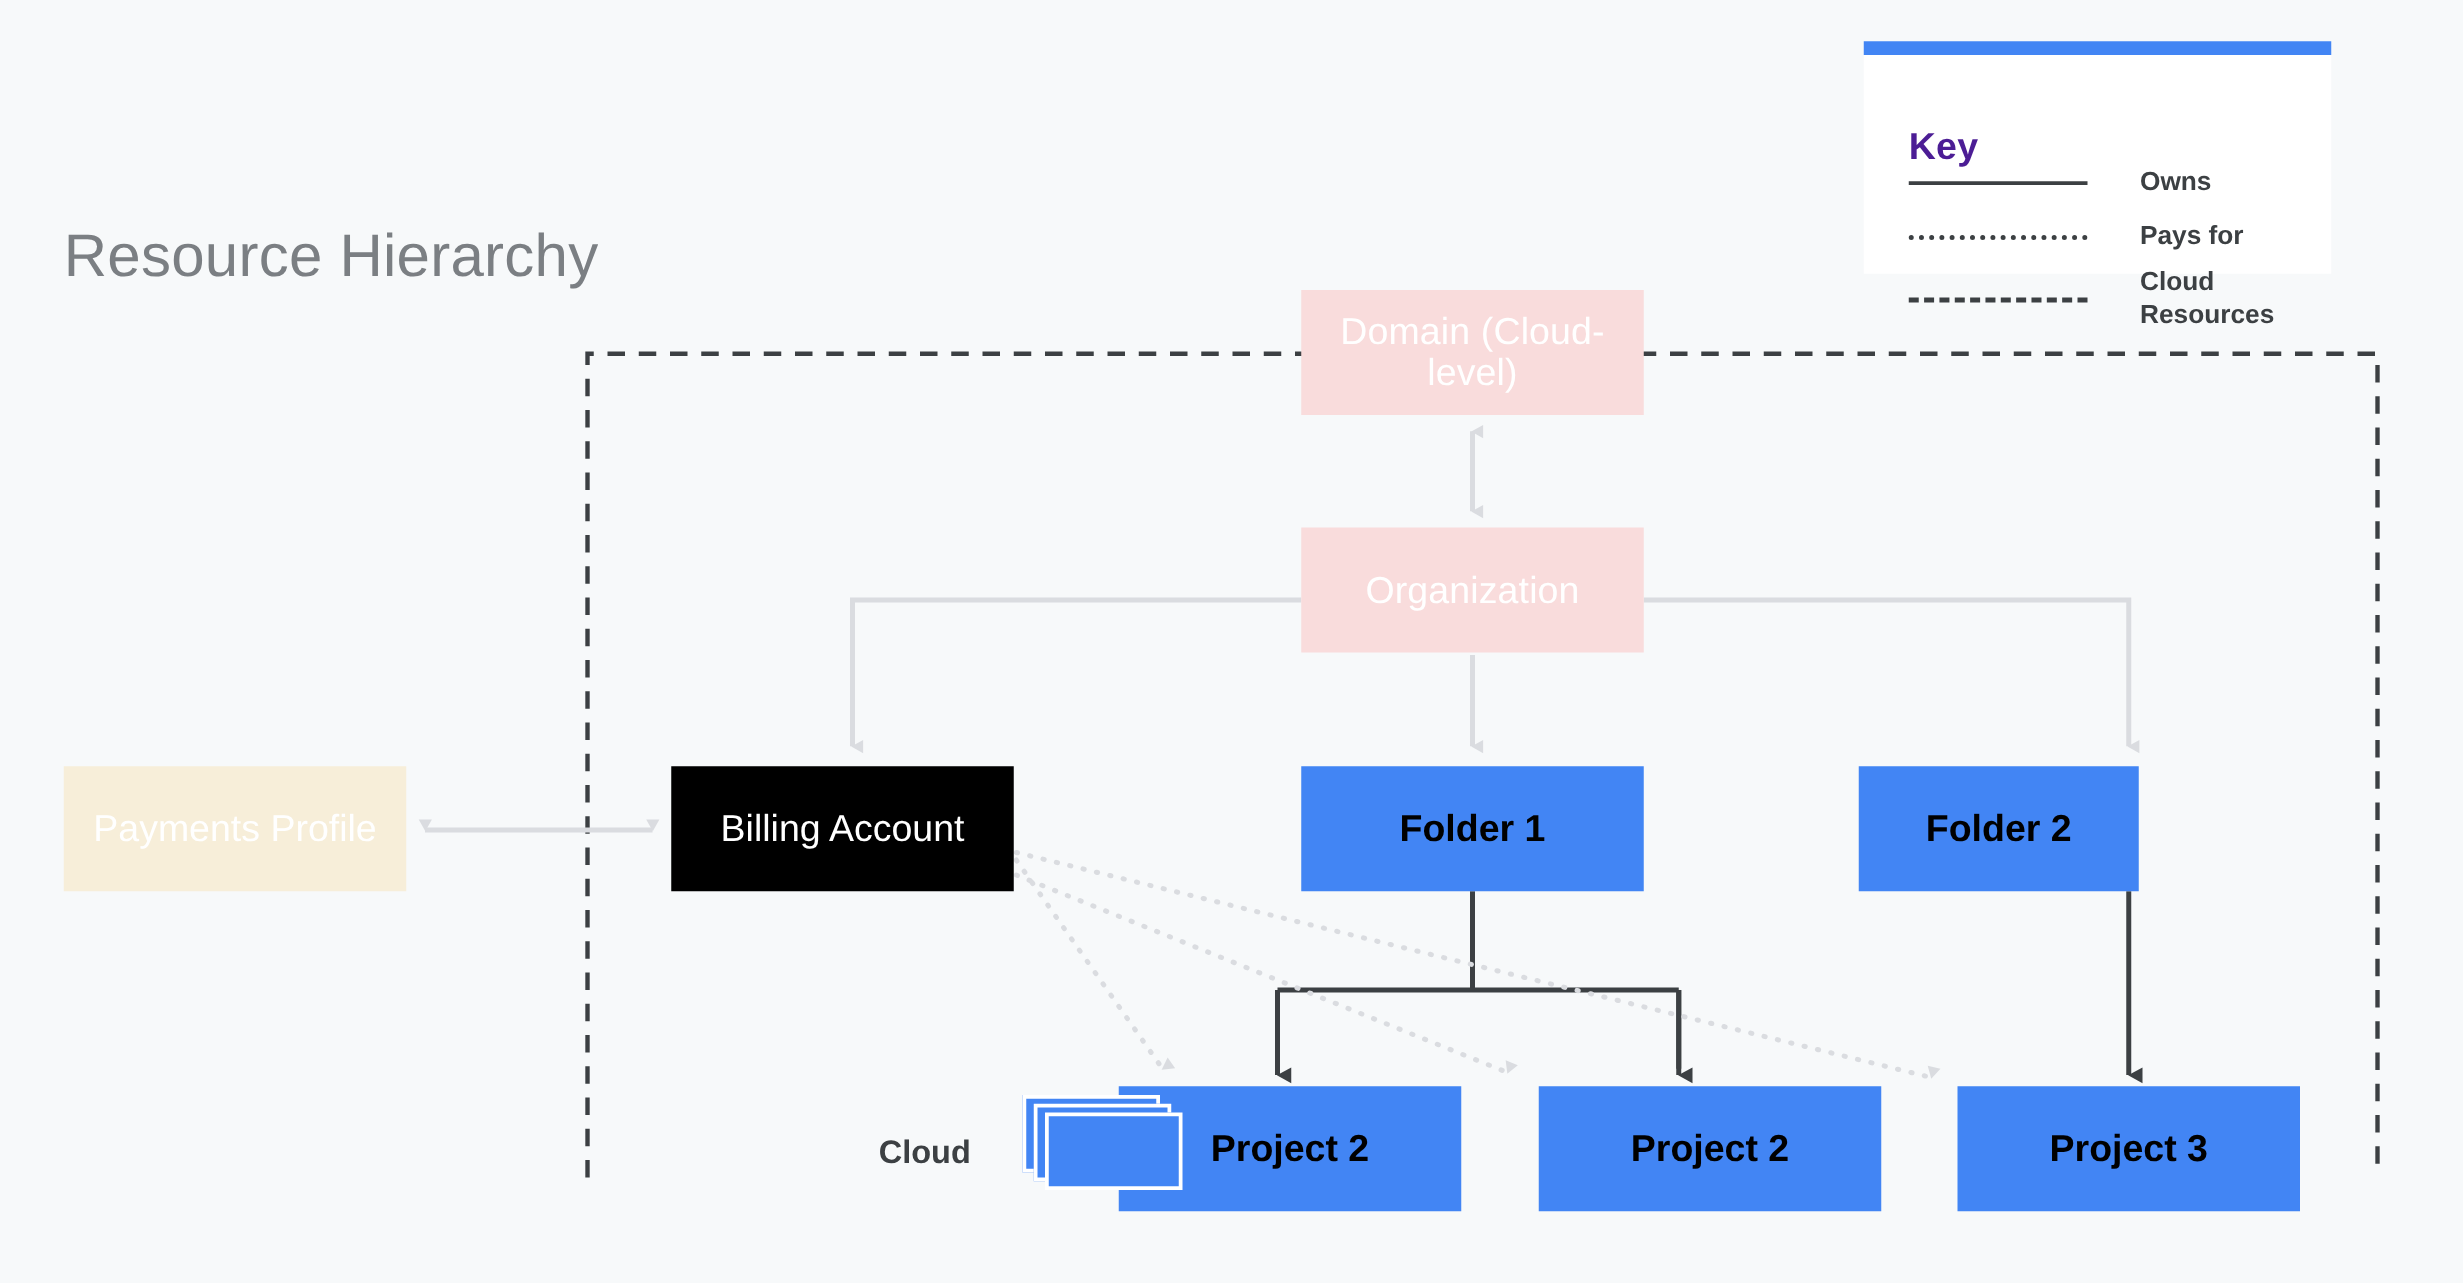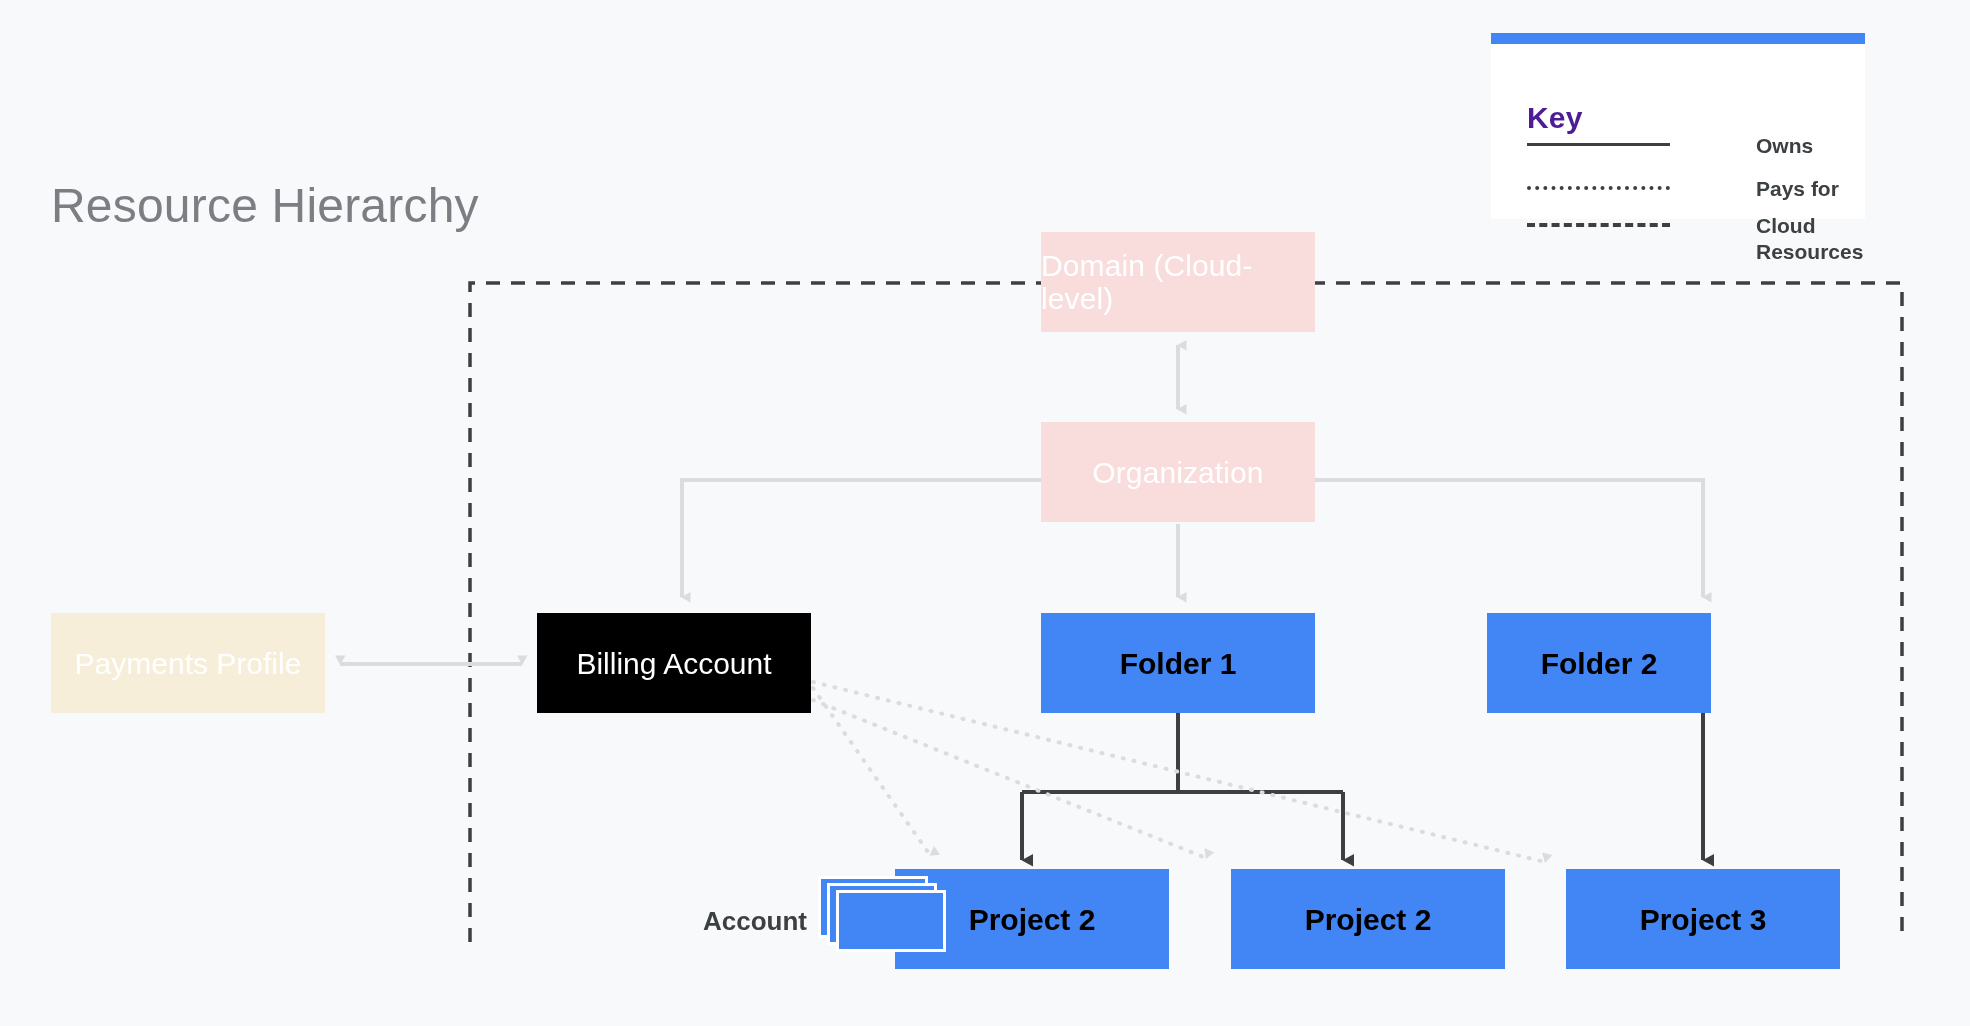--- a/index.html
+++ b/index.html
@@ -9,20 +9,21 @@
     font-family:"Liberation Sans", sans-serif;
     overflow:hidden;
     position:relative;
   }
   #stage{position:absolute;inset:0;width:1970px;height:1026px;}
   #wires{position:absolute;left:0;top:0;width:1970px;height:1026px;pointer-events:none;}
 
   .node{
     position:absolute;
     display:flex;align-items:center;justify-content:center;
+    text-align:center;
     box-sizing:border-box;
   }
   .node-label{display:block;line-height:1.1;}
 
   .n-pink{background:#f9dcdc;}
   .n-pink .node-label{color:#ffffff;font-size:30px;font-weight:400;letter-spacing:.1px;}
 
   .n-cream{background:#f7eed9;}
   .n-cream .node-label{color:#ffffff;font-size:30px;font-weight:400;}
 
@@ -57,21 +58,21 @@
   
   #legend{
     position:absolute;left:1491px;top:33px;width:374px;height:186px;
     background:#ffffff;box-sizing:border-box;
   }
   #legend-topbar{position:absolute;left:0;top:0;width:374px;height:11px;background:#4285f4;}
   #legend-title{
     position:absolute;left:36px;top:68px;
     font-size:30px;font-weight:700;color:#4c1d95;letter-spacing:.2px;
   }
-  .legend-row{position:absolute;left:36px;width:320px;display:flex;align-items:flex-start;gap:44px;}
+  .legend-row{position:absolute;left:36px;width:320px;display:flex;align-items:center;}
   .legend-swatch{width:143px;flex:0 0 143px;position:relative;height:22px;}
   .legend-swatch i{position:absolute;left:0;right:0;top:10px;display:block;height:0;}
   .sw-solid i{border-top:3px solid #3c4043;}
   .sw-dotted i{border-top:4px dotted #3c4043;}
   .sw-dashed i{border-top:4px dashed #3c4043;}
   .legend-text{
     font-size:21px;font-weight:700;color:#3c4043;line-height:1.22;
     margin-left:42px;
   }
   #legend-row-owns{top:100px;}
@@ -175,21 +176,21 @@
   </div>
 
   <div class="node n-blue" style="left:1231px;top:869px;width:274px;height:100px;">
     <span class="node-label">Project 2</span>
   </div>
 
   <div class="node n-blue" style="left:1566px;top:869px;width:274px;height:100px;">
     <span class="node-label">Project 3</span>
   </div>
 
-  <div id="labels-caption">Account</div>
+  <div id="labels-caption">Cloud</div>
 
   <div id="labels-icon">
     <span class="sheet s1"></span>
     <span class="sheet s2"></span>
     <span class="sheet s3"></span>
   </div>
 
   <div id="legend">
     <div id="legend-topbar"></div>
     <div id="legend-title">Key</div>

